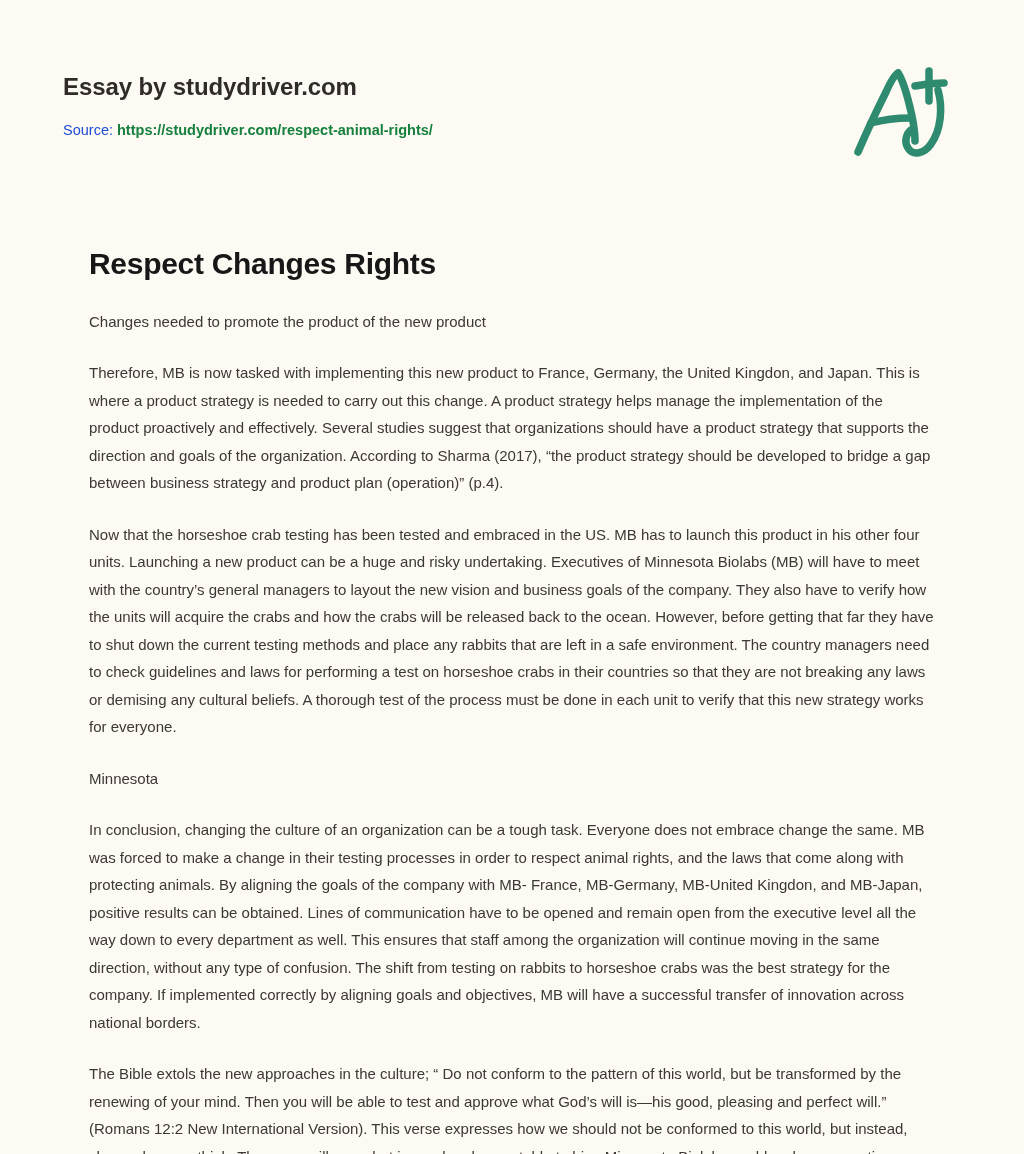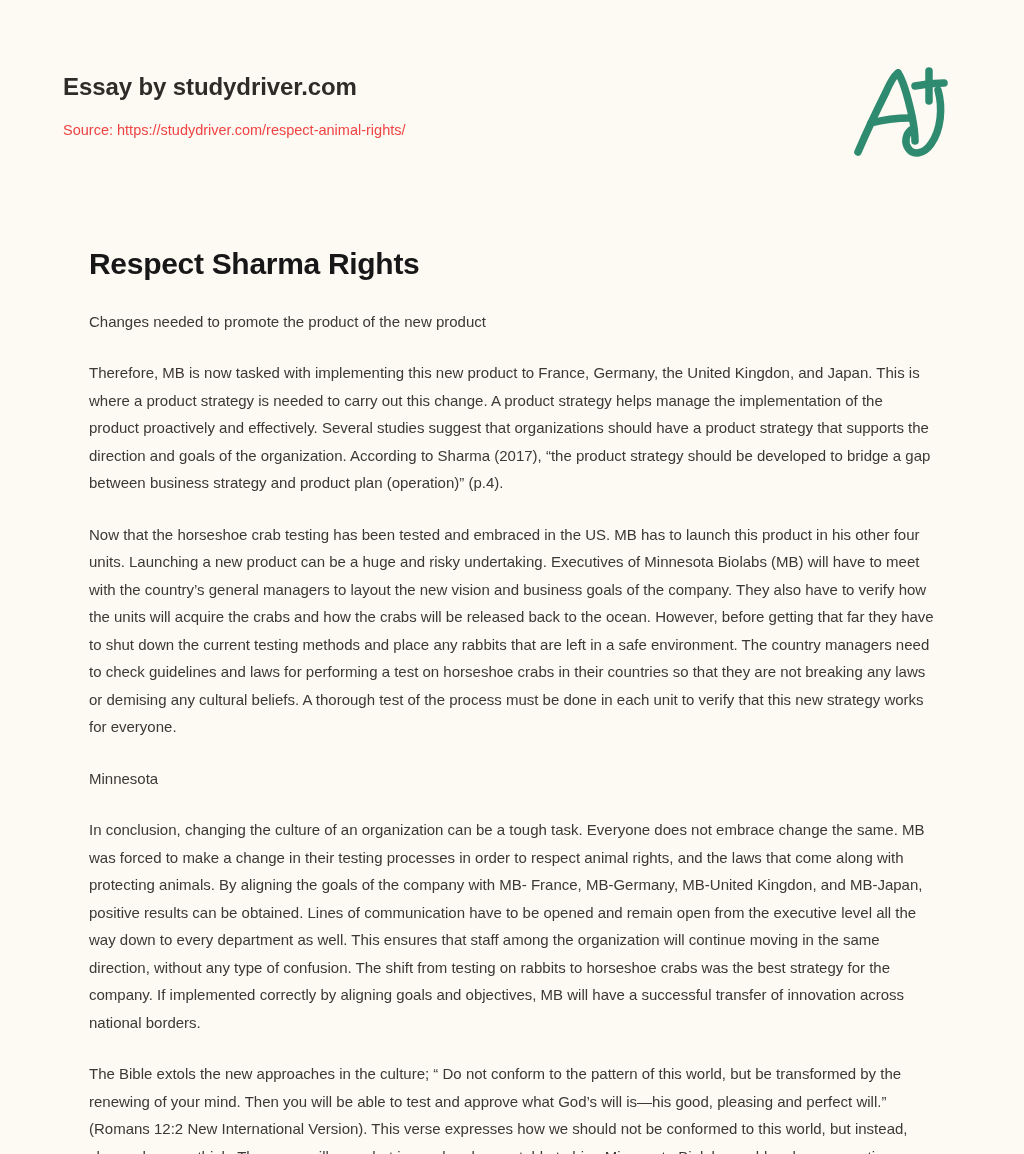--- a/index.html
+++ b/index.html
@@ -49,25 +49,26 @@
     white-space: nowrap;
   }
 
   .source-line {
     margin-top: 19px;
     font-size: 14.5px;
     line-height: 1.3;
     white-space: nowrap;
   }
   .source-label {
-    color: #ef4444;
+    color: #1d4ed8;
   }
   .source-link {
-    color: #ef4444;
+    color: #15803d;
     text-decoration: none;
+    font-weight: bold;
   }
 
   
   .logo {
     position: absolute;
     right: 74px;
     top: 64px;
     width: 104px;
     height: 98px;
     line-height: 0;
@@ -141,21 +142,21 @@
 
       <path d="M83 7 C 83 18, 83 28, 83 37"></path>
 
       <path d="M69 22 C 79 20, 90 19, 98 19"></path>
 
       <path d="M92 26 C 97 44, 95 66, 85 80 C 78 90, 67 92, 62 84 C 58 78, 60 70, 65 66"></path>
     </svg>
   </div>
 
   <div class="article">
-    <h1 class="article-title">Respect Sharma Rights</h1>
+    <h1 class="article-title">Respect Changes Rights</h1>
 
     <div class="content">
       <p class="subhead">Changes needed to promote the product of the new product</p>
       <p>Therefore, MB is now tasked with implementing this new product to France, Germany, the United Kingdon, and Japan. This is where a product strategy is needed to carry out this change. A product strategy helps manage the implementation of the product proactively and effectively. Several studies suggest that organizations should have a product strategy that supports the direction and goals of the organization. According to Sharma (2017), “the product strategy should be developed to bridge a gap between business strategy and product plan (operation)” (p.4).</p>
       <p>Now that the horseshoe crab testing has been tested and embraced in the US. MB has to launch this product in his other four units. Launching a new product can be a huge and risky undertaking. Executives of Minnesota Biolabs (MB) will have to meet with the country’s general managers to layout the new vision and business goals of the company. They also have to verify how the units will acquire the crabs and how the crabs will be released back to the ocean. However, before getting that far they have to shut down the current testing methods and place any rabbits that are left in a safe environment. The country managers need to check guidelines and laws for performing a test on horseshoe crabs in their countries so that they are not breaking any laws or demising any cultural beliefs. A thorough test of the process must be done in each unit to verify that this new strategy works for everyone.</p>
       <p>Minnesota</p>
       <p>In conclusion, changing the culture of an organization can be a tough task. Everyone does not embrace change the same. MB was forced to make a change in their testing processes in order to respect animal rights, and the laws that come along with protecting animals. By aligning the goals of the company with MB- France, MB-Germany, MB-United Kingdon, and MB-Japan, positive results can be obtained. Lines of communication have to be opened and remain open from the executive level all the way down to every department as well. This ensures that staff among the organization will continue moving in the same direction, without any type of confusion. The shift from testing on rabbits to horseshoe crabs was the best strategy for the company. If implemented correctly by aligning goals and objectives, MB will have a successful transfer of innovation across national borders.</p>
       <p>The Bible extols the new approaches in the culture; “ Do not conform to the pattern of this world, but be transformed by the renewing of your mind. Then you will be able to test and approve what God’s will is—his good, pleasing and perfect will.” (Romans 12:2 New International Version). This verse expresses how we should not be conformed to this world, but instead, change how we think. Then, you will see what is good and acceptable to him. Minnesota Biolabs could no longer practice testing in a manner that was harming animals. As a r</p>
     </div>
   </div>

